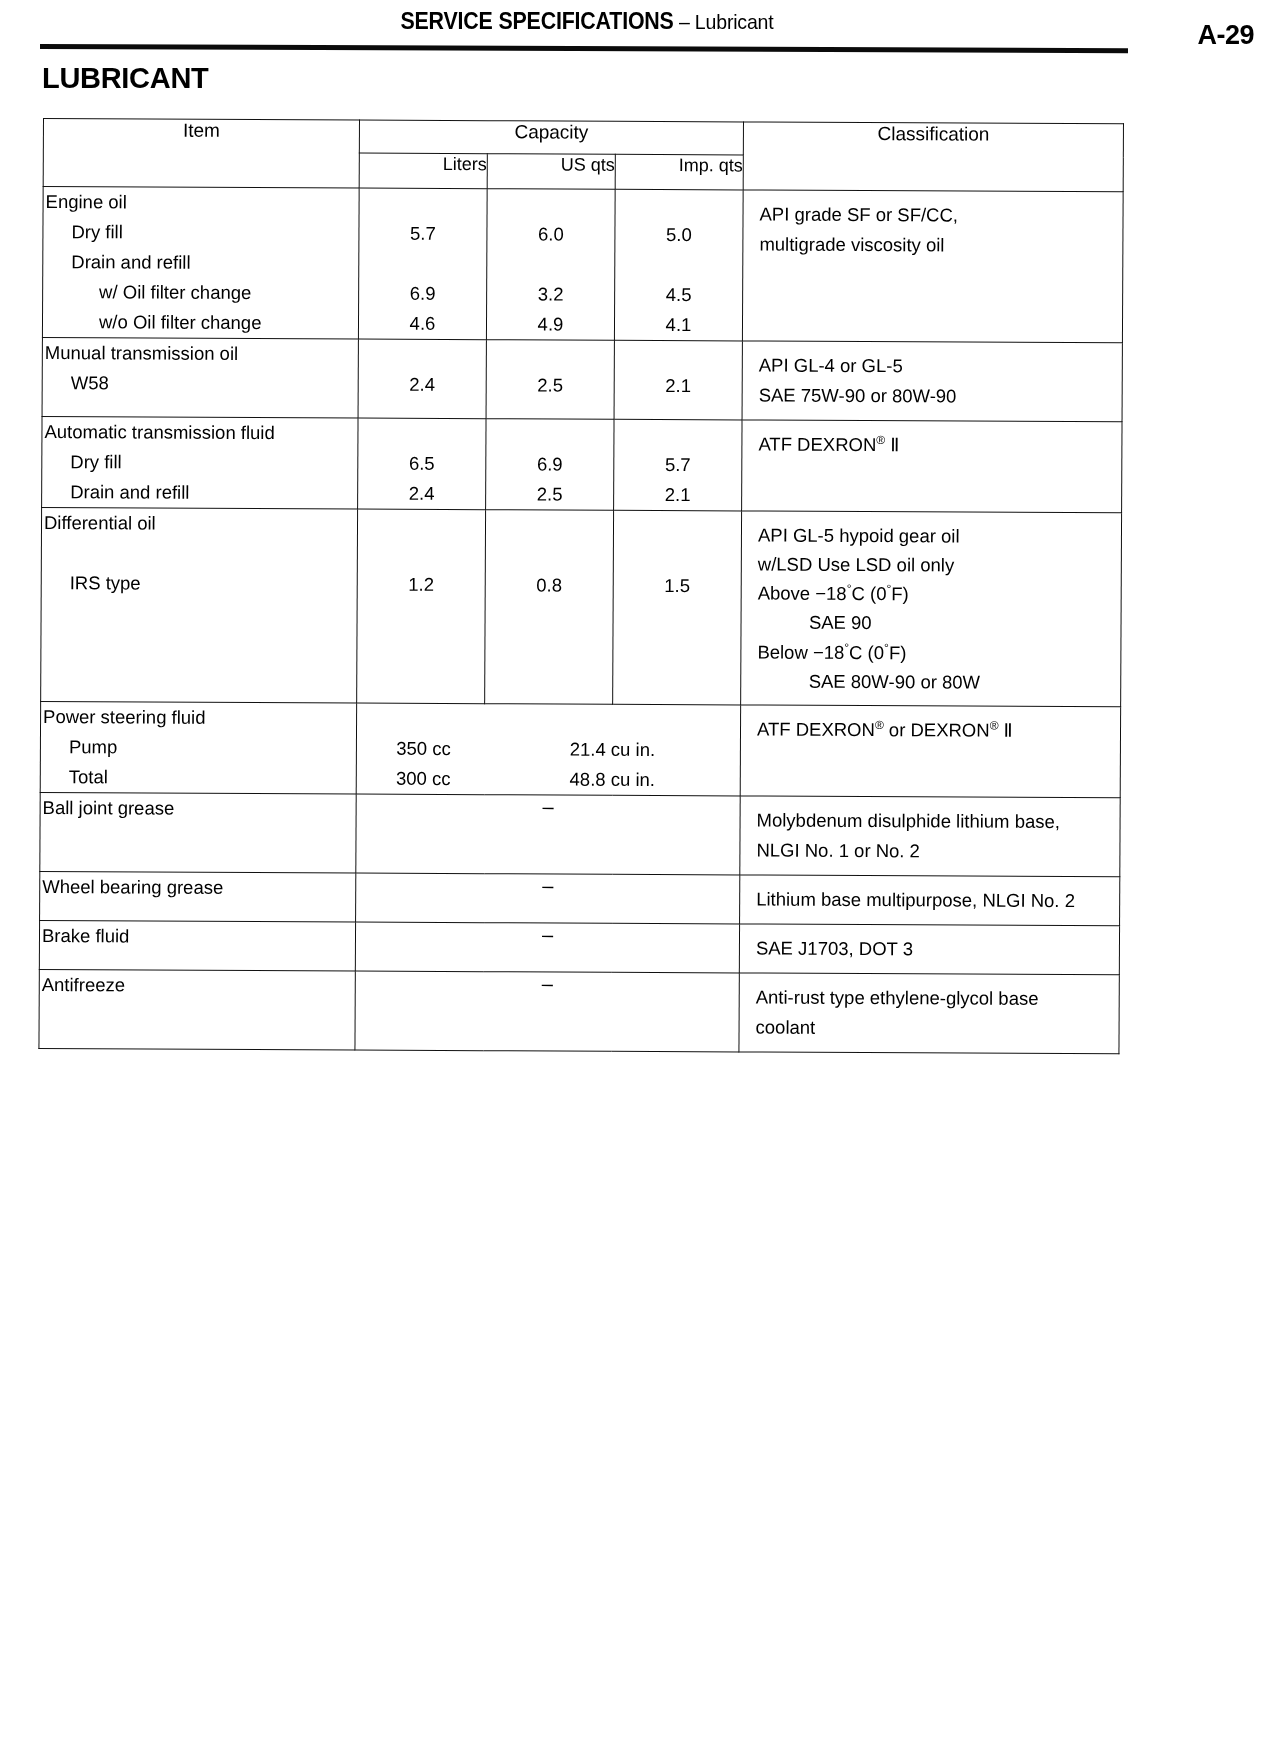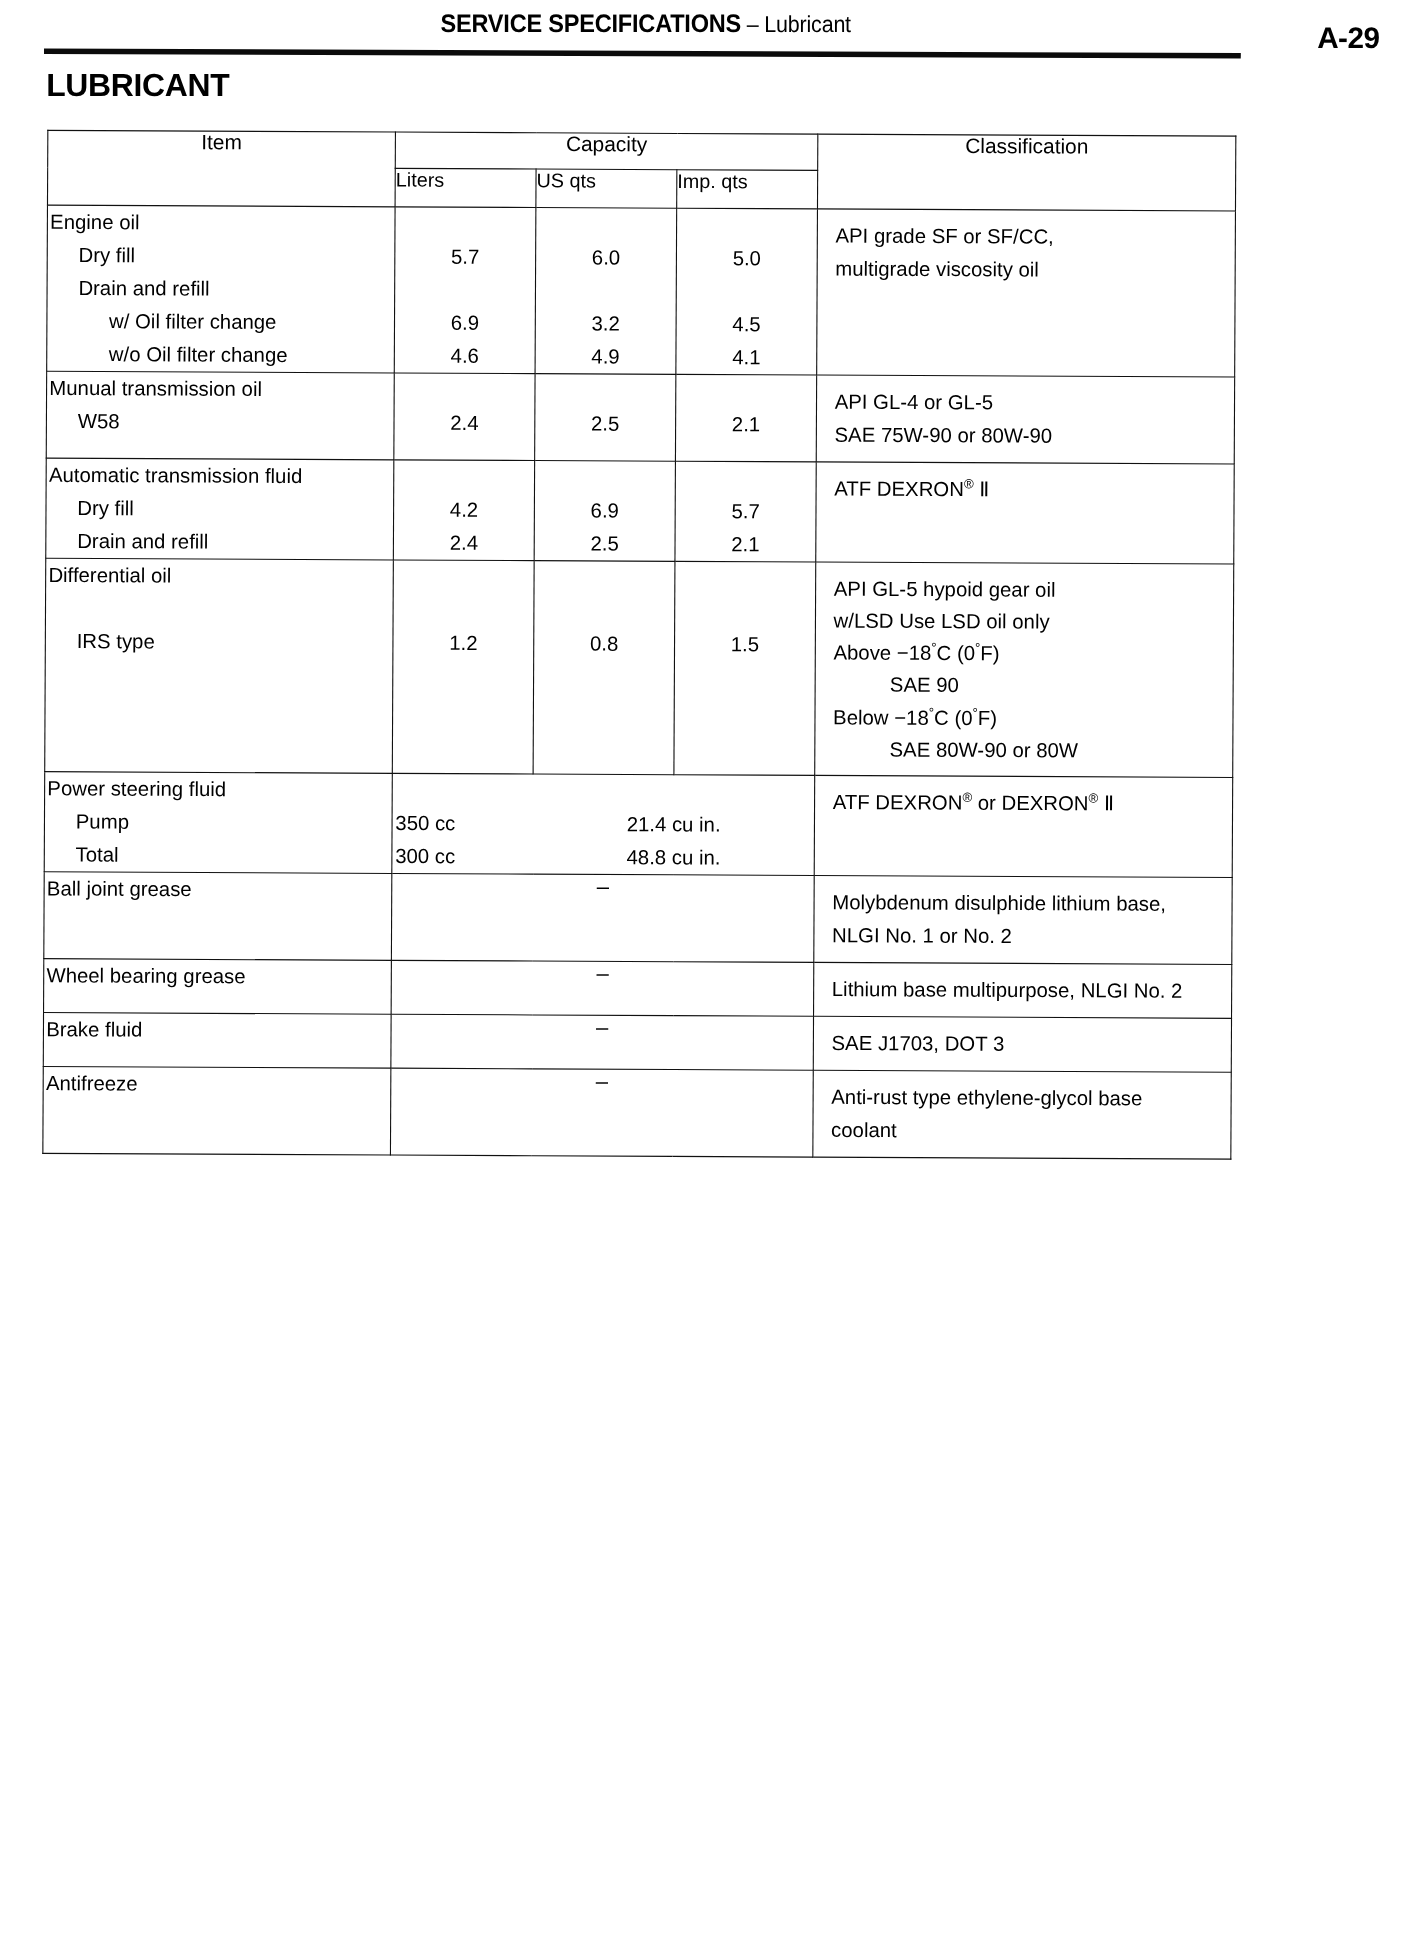--- a/index.html
+++ b/index.html
@@ -64,39 +64,39 @@
     font-weight:normal;
     background:#fff;
   }
   .c-item{width:316px;}
   .c-num{width:128px;}
   .c-cls{width:380px;}
 
   
   .th-item{height:66px;text-align:center;vertical-align:middle;font-size:19px;}
   .th-cap{height:32px;text-align:center;vertical-align:middle;font-size:19px;}
-  .th-sub{height:34px;text-align:left;vertical-align:middle;font-size:18px;}
+  .th-sub{height:34px;text-align:right;vertical-align:middle;font-size:18px;}
   .th-cls{height:66px;text-align:center;vertical-align:middle;font-size:19px;}
 
   
   .pad{padding:7px 0 7px 18px;}
   .padc{padding:7px 0;text-align:center;}
   .clsbox{padding:9px 10px 9px 16px;line-height:1.62;font-size:18.5px;}
   .clsbox.tight{line-height:1.58;}
 
   .itemlist{line-height:1.62;}
   .lv0{padding-left:2px;}
   .lv1{padding-left:28px;}
   .lv2{padding-left:56px;}
   .numlist{line-height:1.62;text-align:center;}
   .dash{text-align:center;vertical-align:middle;font-size:20px;}
   .midv{vertical-align:middle;}
   .sup{font-size:12px;vertical-align:super;line-height:0;}
   .deg{font-size:12px;vertical-align:super;line-height:0;}
-  .ps-l{display:inline-block;width:128px;text-align:left;}
+  .ps-l{display:inline-block;width:128px;text-align:center;}
   .ps-r{display:inline-block;width:250px;text-align:center;}
   .psrow{line-height:1.62;white-space:nowrap;}
   .nowrap{white-space:nowrap;}
 </style>
 </head>
 <body>
 
 <div class="page">
 
   <div class="head">
@@ -211,21 +211,21 @@
             <td class="pad">
               <div class="itemlist">
                 <div class="lv0">Automatic transmission fluid</div>
                 <div class="lv1">Dry fill</div>
                 <div class="lv1">Drain and refill</div>
               </div>
             </td>
             <td class="padc">
               <div class="numlist">
                 <div>&nbsp;</div>
-                <div>4.2</div>
+                <div>6.5</div>
                 <div>2.4</div>
               </div>
             </td>
             <td class="padc">
               <div class="numlist">
                 <div>&nbsp;</div>
                 <div>6.9</div>
                 <div>2.5</div>
               </div>
             </td>

